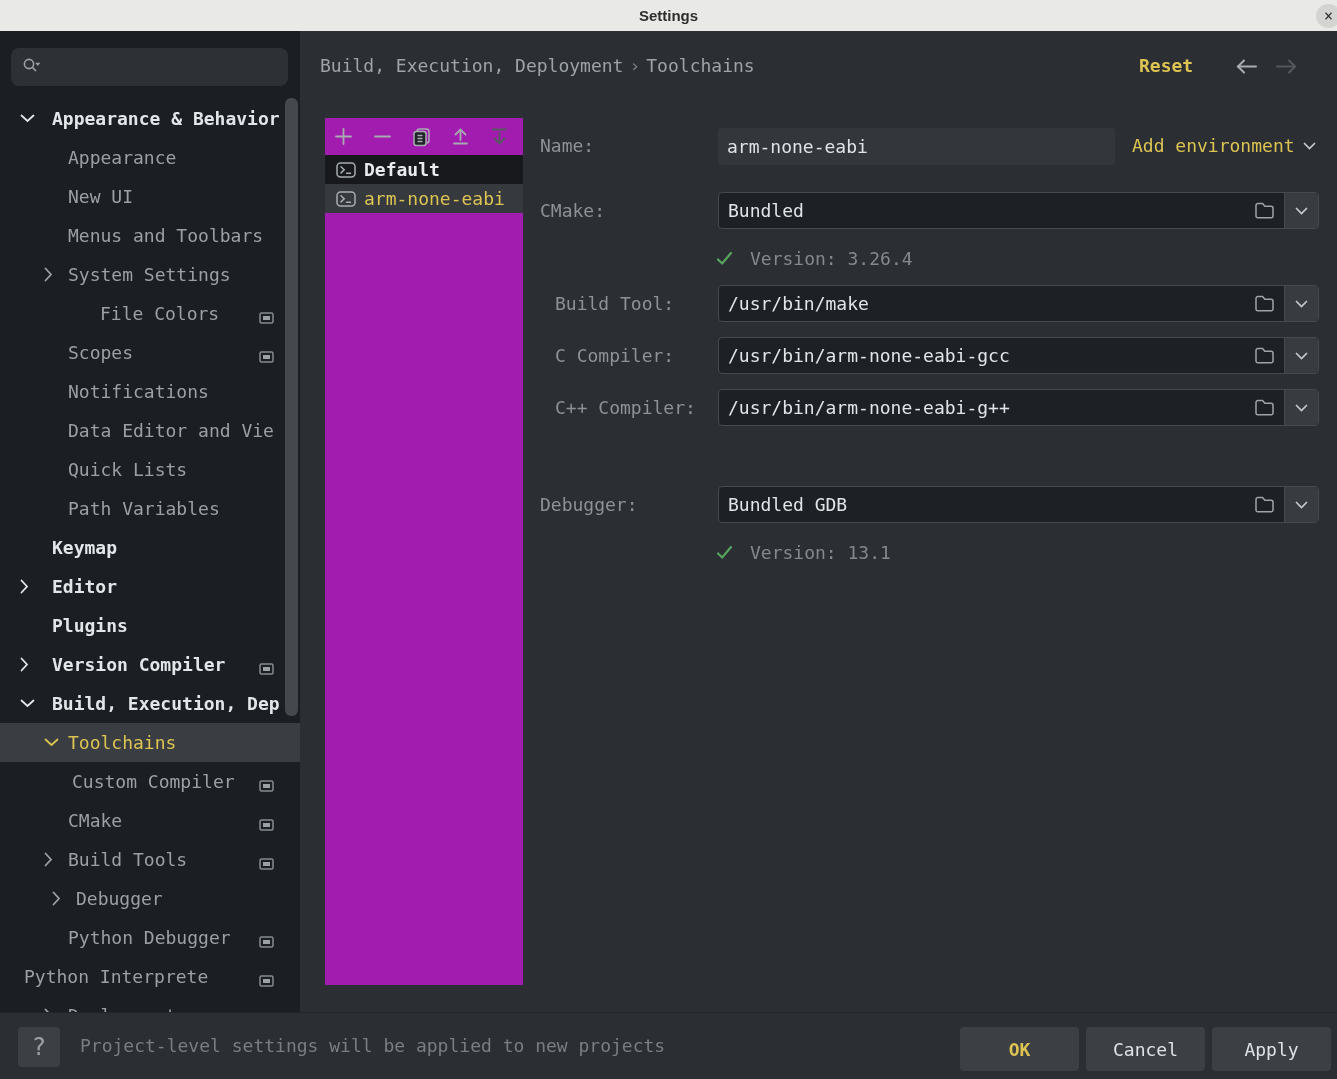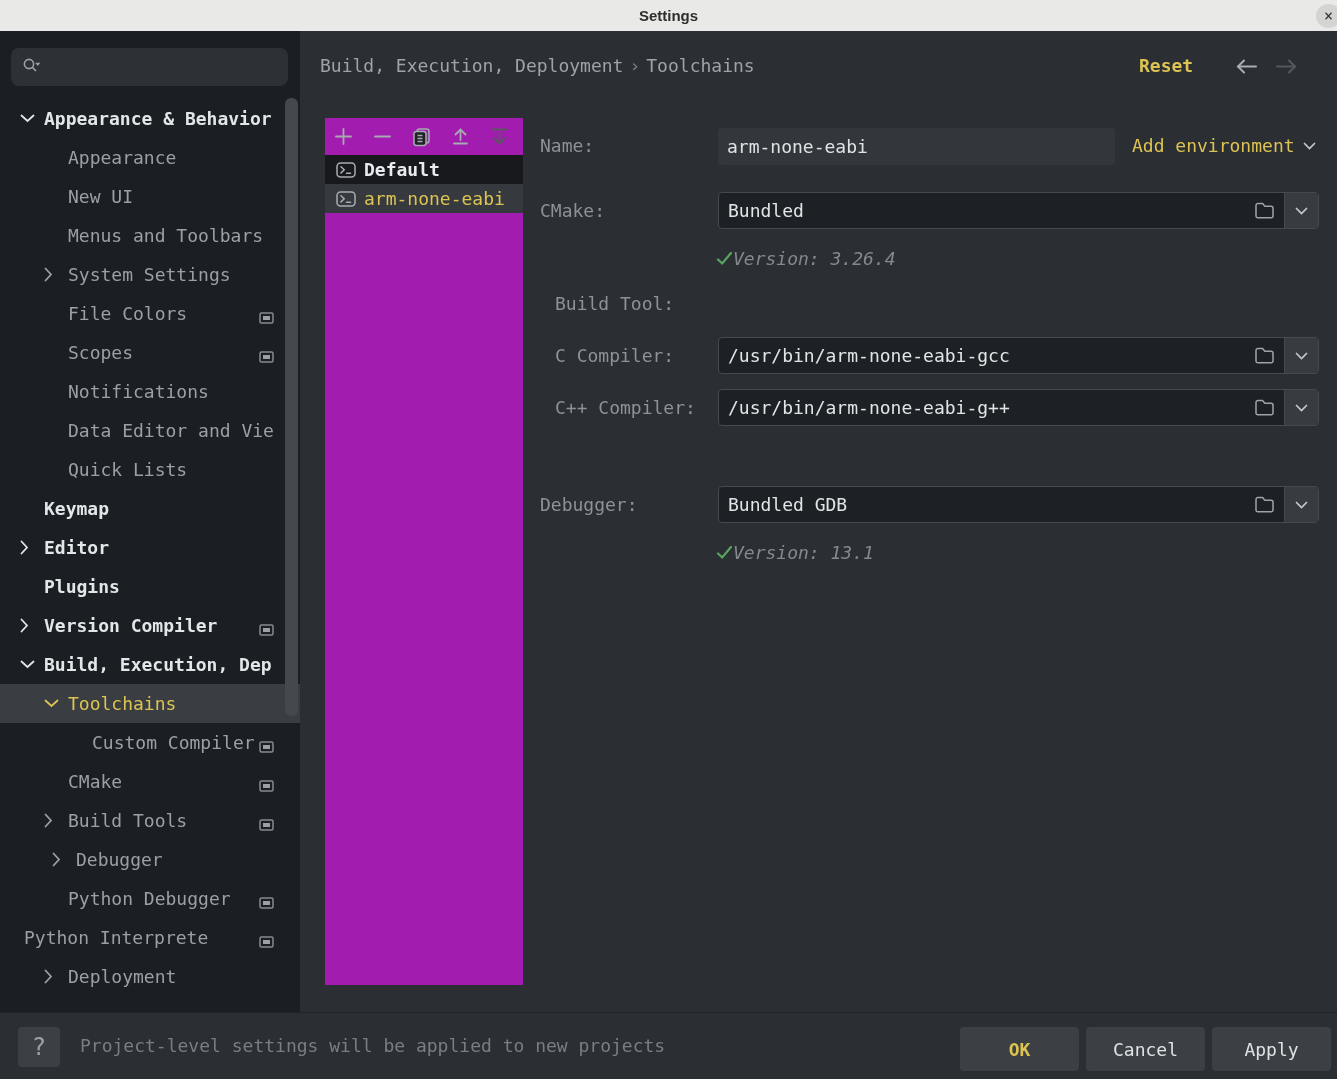--- a/index.html
+++ b/index.html
@@ -14,21 +14,21 @@
   .close-btn { position:absolute; right:-4px; top:4px; width:25px; height:24px; border-radius:50%;
                background:#d4d4d2; color:#333; font-size:15px; line-height:24px; text-align:center; cursor:default; }
 
   
   .sidebar { position:absolute; top:31px; left:0; width:300px; height:981px; background:#1b1e22; overflow:hidden; }
   .searchbox { position:absolute; top:17px; left:11px; width:277px; height:38px; background:#2d3135; border-radius:8px;
                display:flex; align-items:center; padding-left:11px; }
   .searchbox input { background:transparent; border:none; outline:none; color:#dfe3e6; font:inherit; font-size:18px; width:210px; margin-left:6px; }
   .nav { position:absolute; top:68px; left:0; right:0; }
   .nav-row { height:39px; display:flex; align-items:center; position:relative; font-size:18px; color:#9ba0a5; white-space:nowrap; overflow:hidden; cursor:default; }
-  .nav-row.strong { color:#e2e6e9; font-weight:700; }
+  .nav-row.strong { color:#e2e6e9; font-weight:700;gap:8px; }
   .nav-row.selected { background:#3a3e43; color:#ddc452; font-weight:400; }
   .chev { width:24px; display:flex; align-items:center; flex:none; }
   .chev svg { display:block; }
   .mini-icon { position:absolute; right:26px; top:13px; }
   .scroll-thumb { position:absolute; right:2px; top:67px; width:13px; height:618px; background:#45494e; border-radius:6px; }
 
   
   .content { position:absolute; left:300px; top:31px; width:1220px; height:981px; }
   .breadcrumb { position:absolute; left:20px; top:24px; font-size:18px; color:#9da3a8; }
   .breadcrumb .sep { color:#7c8085; padding:0 6px; }
@@ -50,21 +50,21 @@
   
   .form-label { position:absolute; font-size:18px; color:#8d9297; line-height:24px; white-space:nowrap; }
   .name-input { position:absolute; left:418px; top:97px; width:397px; height:37px; background:#33373c; border:none; outline:none;
                 border-radius:3px; color:#dfe3e6; font:inherit; font-size:18px; padding:0 9px; }
   .add-env { position:absolute; left:832px; top:104px; font-size:18px; color:#ddc452; display:flex; align-items:center; gap:8px; cursor:default; }
   .combo { position:absolute; left:418px; width:601px; height:37px; background:#1d2024; border:1px solid #46494e; border-radius:4px; cursor:default; }
   .combo .val { position:absolute; left:9px; top:0; line-height:35px; font-size:18px; color:#e2e5e8; white-space:nowrap; }
   .combo .folder { position:absolute; right:43px; top:8px; }
   .combo .dd { position:absolute; right:0; top:0; bottom:0; width:34px; background:#383c41; border-left:1px solid #46494e;
                border-radius:0 3px 3px 0; display:flex; align-items:center; justify-content:center; }
-  .version-row { position:absolute; left:416px; height:22px; display:flex; align-items:center; gap:0; font-size:18px; color:#85898e;font-style:italic; }
+  .version-row { position:absolute; left:416px; height:22px; display:flex; align-items:center; gap:17px; font-size:18px; color:#85898e; }
 
   
   .footer { position:absolute; left:0; bottom:0; width:1337px; height:67px; background:#2b2e33; border-top:1px solid #212428; }
   .help-btn { position:absolute; left:18px; top:14px; width:42px; height:40px; background:#3c3f44; border:none; border-radius:4px;
               color:#9ba0a6; font:inherit; font-size:24px; cursor:default; }
   .status-text { position:absolute; left:80px; top:0; height:66px; line-height:66px; font-size:18px; color:#7a7e83; white-space:nowrap; }
   .f-btn { position:absolute; top:14px; width:119px; height:44px; background:#3c3f44; border:none; border-radius:4px;
            color:#dfe3e6; font:inherit; font-size:18px; cursor:default; }
   .f-btn.ok { right:258px; color:#ddc452; font-weight:700; }
   .f-btn.cancel { right:132px; }
@@ -131,21 +131,21 @@
         <div class="nav-row" style="padding-left: 44px;">
           <span class="chev">
 
             <svg width="9" height="15" viewBox="0 0 9 15" fill="none" stroke="currentColor" stroke-width="1.8" stroke-linecap="round">
               <polyline points="1.5,1.5 7,7.5 1.5,13.5"></polyline>
             </svg>
           </span>
           <span>System Settings</span>
 
         </div>
-        <div class="nav-row" style="padding-left: 44px;">
+        <div class="nav-row" style="padding-left: 44px; margin-left: 32px;">
           <span class="chev">
             
             
           </span>
           <span>File Colors</span>
           <span class="mini-icon">
             <svg width="15" height="12" viewBox="0 0 15 12">
               <rect x="1" y="1" width="13" height="10" rx="1.5" fill="none" stroke="#868c91" stroke-width="1.5"></rect>
               <rect x="4" y="4" width="7" height="4" fill="#9aa0a5"></rect>
             </svg>
@@ -179,20 +179,28 @@
           </span>
           <span>Data Editor and Vie</span>
 
         </div>
         <div class="nav-row" style="padding-left: 44px;">
           <span class="chev">
             
             
           </span>
           <span>Quick Lists</span>
+
+        </div>
+        <div class="nav-row" style="padding-left: 44px;">
+          <span class="chev">
+            
+            
+          </span>
+          <span>Path Variables</span>
 
         </div>
         <div class="nav-row strong" style="padding-left: 20px;">
           <span class="chev">
             
             
           </span>
           <span>Keymap</span>
 
         </div>
@@ -242,21 +250,21 @@
         <div class="nav-row selected" style="padding-left: 44px;">
           <span class="chev">
             <svg width="15" height="9" viewBox="0 0 15 9" fill="none" stroke="currentColor" stroke-width="1.8" stroke-linecap="round">
               <polyline points="1.5,1.5 7.5,7 13.5,1.5"></polyline>
             </svg>
 
           </span>
           <span>Toolchains</span>
 
         </div>
-        <div class="nav-row" style="padding-left: 68px;">
+        <div class="nav-row" style="padding-left: 48px;">
           <span class="chev">
             
             
           </span>
           <span>Custom Compiler</span>
           <span class="mini-icon">
             <svg width="15" height="12" viewBox="0 0 15 12">
               <rect x="1" y="1" width="13" height="10" rx="1.5" fill="none" stroke="#868c91" stroke-width="1.5"></rect>
               <rect x="4" y="4" width="7" height="4" fill="#9aa0a5"></rect>
             </svg>
@@ -447,20 +455,33 @@
       </span>
     </div>
     <div class="version-row" style="top:216px;">
       <svg width="17" height="15" viewBox="0 0 17 15" fill="none" stroke="#57a65c" stroke-width="2.2" stroke-linecap="round">
           <polyline points="2,8.5 6.2,12.5 15,2"></polyline>
         </svg>
       <span>Version: 3.26.4</span>
     </div>
 
     <span class="form-label" style="left:255px; top:261px;">Build Tool:</span>
+    <div class="combo" style="top:254px;">
+      <span class="val">/usr/bin/make</span>
+      <span class="folder">
+        <svg width="21" height="18" viewBox="0 0 21 18" fill="none" stroke="#9fa4a9" stroke-width="1.5">
+            <path d="M2 15 V4.5 A2 2 0 0 1 4 2.5 h4.6 l2.2 2.7 H17 a2 2 0 0 1 2 2 V15 a1.8 1.8 0 0 1 -1.8 1.8 H3.8 A1.8 1.8 0 0 1 2 15 Z"></path>
+          </svg>
+      </span>
+      <span class="dd">
+        <svg width="13" height="8" viewBox="0 0 13 8" fill="none" stroke="#c6cacd" stroke-width="1.7" stroke-linecap="round">
+            <polyline points="1.5,1.5 6.5,6.5 11.5,1.5"></polyline>
+          </svg>
+      </span>
+    </div>
 
     <span class="form-label" style="left:255px; top:313px;">C Compiler:</span>
     <div class="combo" style="top:306px;">
       <span class="val">/usr/bin/arm-none-eabi-gcc</span>
       <span class="folder">
         <svg width="21" height="18" viewBox="0 0 21 18" fill="none" stroke="#9fa4a9" stroke-width="1.5">
             <path d="M2 15 V4.5 A2 2 0 0 1 4 2.5 h4.6 l2.2 2.7 H17 a2 2 0 0 1 2 2 V15 a1.8 1.8 0 0 1 -1.8 1.8 H3.8 A1.8 1.8 0 0 1 2 15 Z"></path>
           </svg>
       </span>
       <span class="dd">

